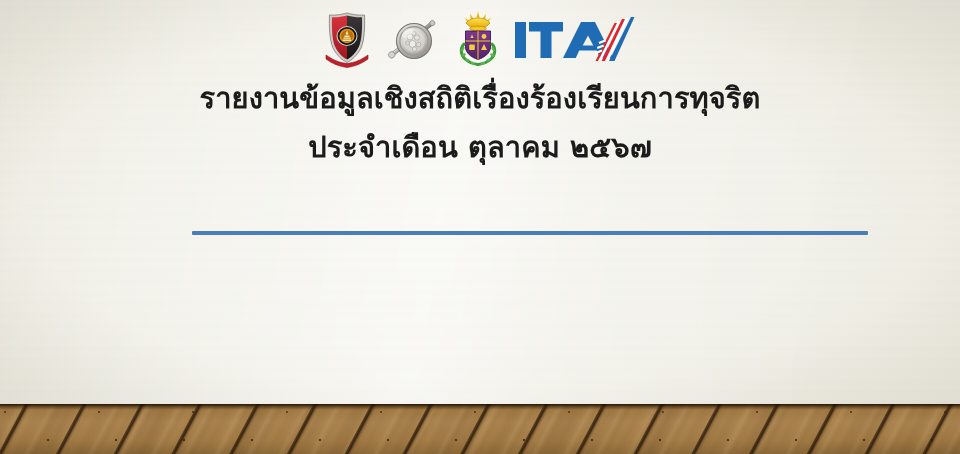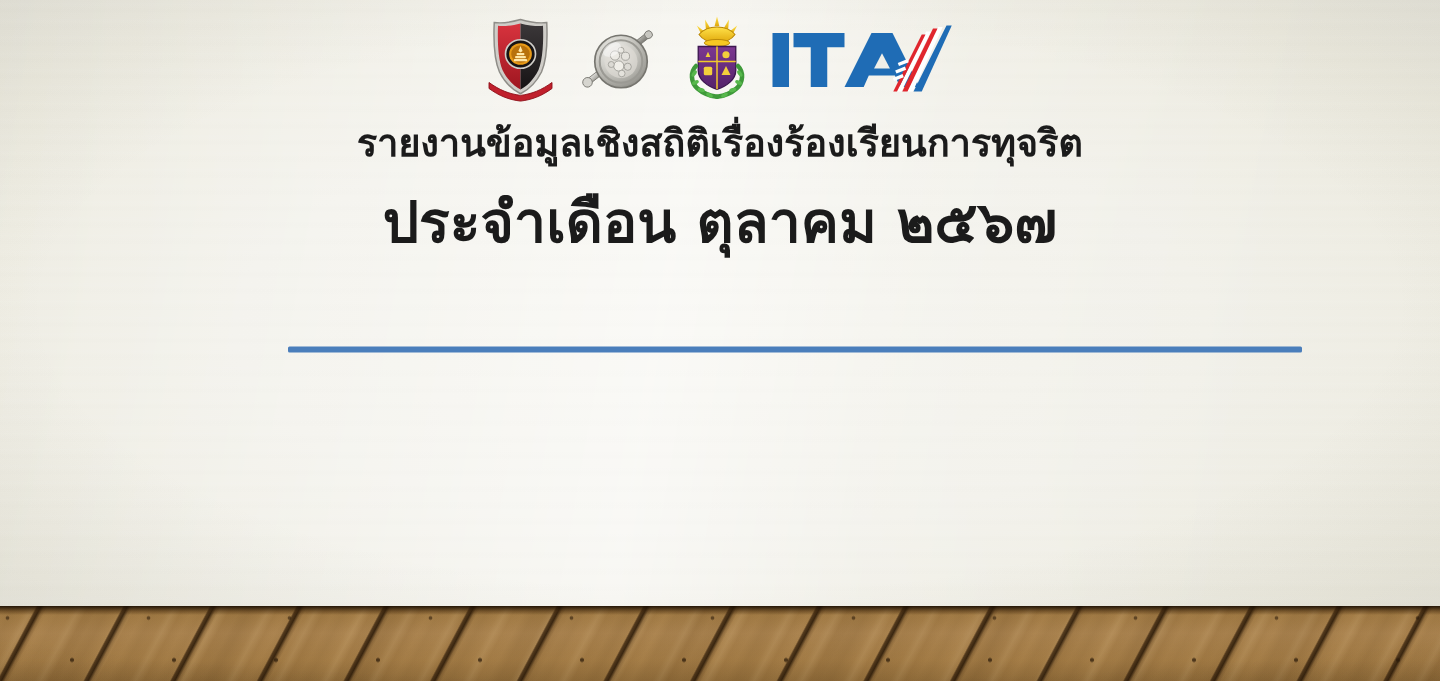--- a/index.html
+++ b/index.html
@@ -97,22 +97,22 @@
     width: 960px;
     text-align: center;
   }
   .title-line {
     color: #1b1b1b;
     font-weight: bold;
     letter-spacing: .1px;
     line-height: 1.42;
     font-family: "DejaVu Sans", "Liberation Sans", sans-serif;
   }
-  .title-line-1 { font-size: 25px; }
-  .title-line-2 { font-size: 38px; margin-top: 8px; }
+  .title-line-1 { font-size: 29px; }
+  .title-line-2 { font-size: 29px; margin-top: 8px; }
 
   
   .divider {
     position: absolute;
     left: 192px;
     top: 231px;
     width: 676px;
     height: 4px;
     background: #4a7ebb;
     border-radius: 1px;

